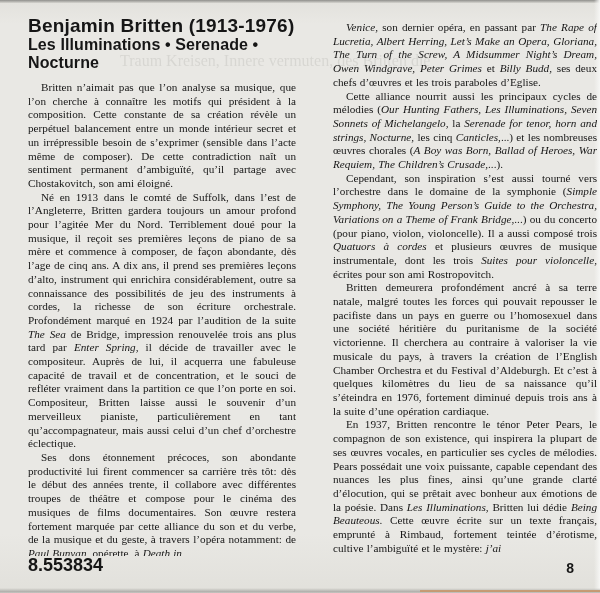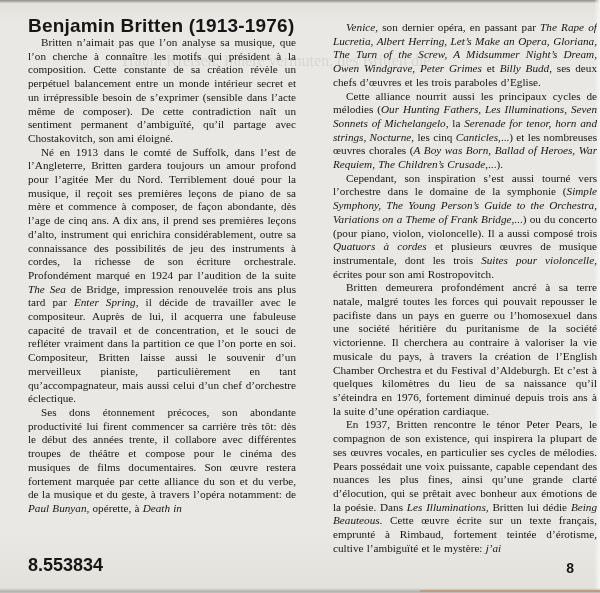--- a/index.html
+++ b/index.html
@@ -75,20 +75,21 @@
 
   <div class="edge-top"></div>
   <div class="edge-right"></div>
   <div class="edge-bottom"></div>
   <div class="accent-strip"></div>
 
   <div class="ghost-line ghost-a">Traum Kreisen, Innere vermuten, des Britten die</div>
 
   <div class="col-left">
     <h1 class="title1">Benjamin Britten (1913-1976)</h1>
+    <h2 class="title2">Les Illuminations • Serenade • Nocturne</h2>
     <div>
         <p class="para"><span>Britten n’aimait pas que l’on analyse sa musique, que l’on cherche à connaître les motifs qui président à la composition. Cette constante de sa création révèle un perpétuel balancement entre un monde intérieur secret et un irrépressible besoin de s’exprimer (sensible dans l’acte même de composer). De cette contradiction naît un sentiment permanent d’ambiguïté, qu’il partage avec Chostakovitch, son ami éloigné.</span></p>
         <p class="para"><span>Né en 1913 dans le comté de Suffolk, dans l’est de l’Angleterre, Britten gardera toujours un amour profond pour l’agitée Mer du Nord. Terriblement doué pour la musique, il reçoit ses premières leçons de piano de sa mère et commence à composer, de façon abondante, dès l’age de cinq ans. A dix ans, il prend ses premières leçons d’alto, instrument qui enrichira considérablement, outre sa connaissance des possibilités de jeu des instruments à cordes, la richesse de son écriture orchestrale. Profondément marqué en 1924 par l’audition de la suite </span><em>The Sea</em><span> de Bridge, impression renouvelée trois ans plus tard par </span><em>Enter Spring</em><span>, il décide de travailler avec le compositeur. Auprès de lui, il acquerra une fabuleuse capacité de travail et de concentration, et le souci de refléter vraiment dans la partition ce que l’on porte en soi. Compositeur, Britten laisse aussi le souvenir d’un merveilleux pianiste, particulièrement en tant qu’accompagnateur, mais aussi celui d’un chef d’orchestre éclectique.</span></p>
         <p class="para"><span>Ses dons étonnement précoces, son abondante productivité lui firent commencer sa carrière très tôt: dès le début des années trente, il collabore avec différentes troupes de théâtre et compose pour le cinéma des musiques de films documentaires. Son œuvre restera fortement marquée par cette alliance du son et du verbe, de la musique et du geste, à travers l’opéra notamment: de </span><em>Paul Bunyan</em><span>, opérette, à </span><em>Death in</em></p>
       </div>
   </div>
 
   <div class="col-right">
     <div>
         <p class="para"><em>Venice</em><span>, son dernier opéra, en passant par </span><em>The Rape of Lucretia, Albert Herring, Let’s Make an Opera, Gloriana, The Turn of the Screw, A Midsummer Night’s Dream, Owen Windgrave, Peter Grimes</em><span> et </span><em>Billy Budd</em><span>, ses deux chefs d’œuvres et les trois paraboles d’Eglise.</span></p>

